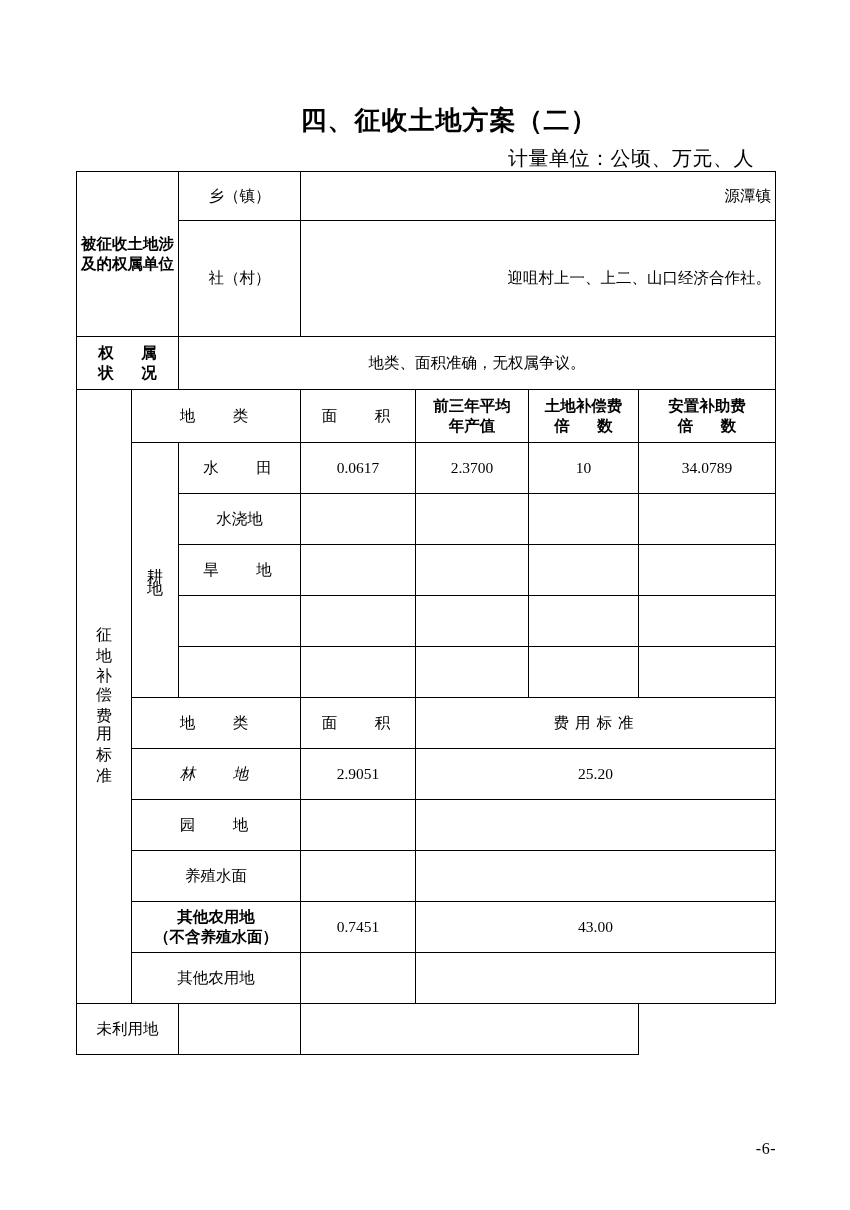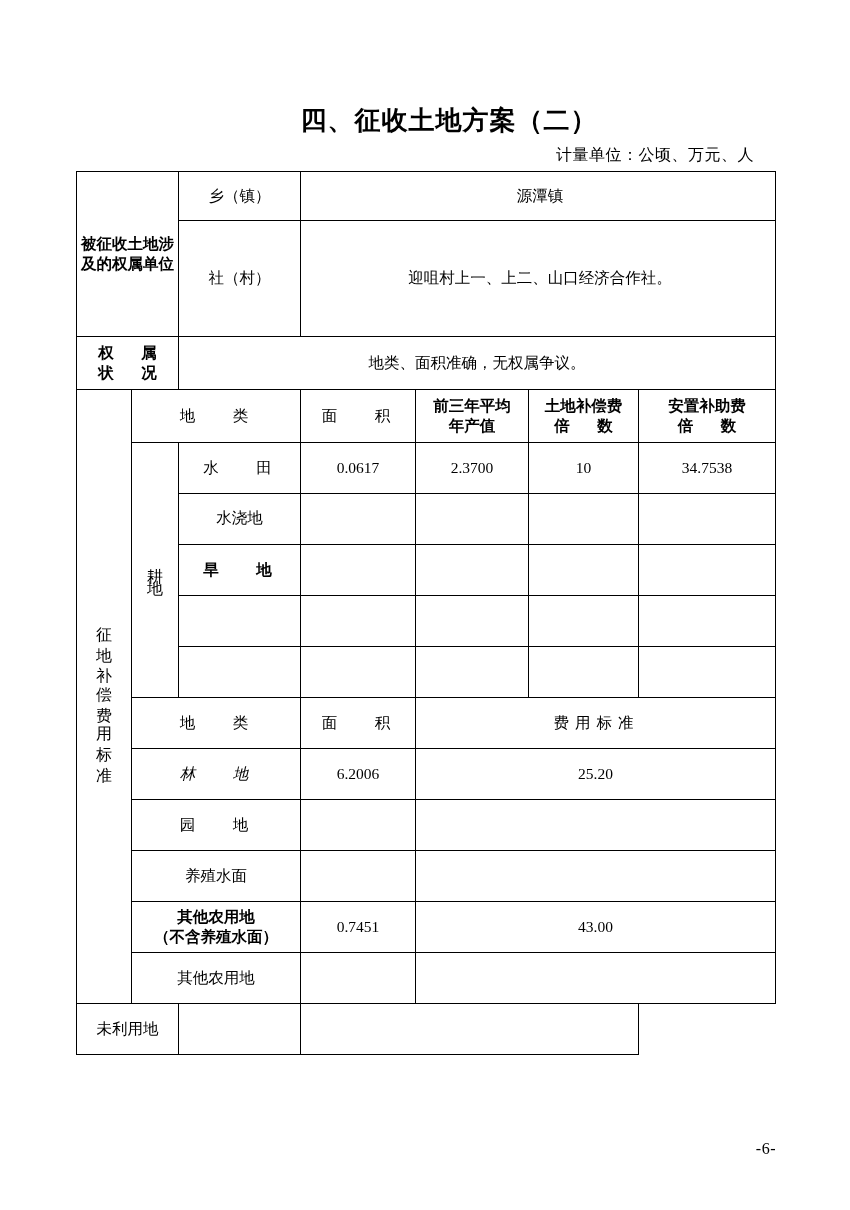--- a/index.html
+++ b/index.html
@@ -34,21 +34,21 @@
     font-weight: bold;
     letter-spacing: 1px;
     font-family: "Liberation Serif", "DejaVu Serif", serif;
     padding-left: 24px;
   }
 
   .unit-line {
     position: absolute;
     right: 96px;
     top: 145px;
-    font-size: 16px;
+    font-size: 20px;
     letter-spacing: 0.5px;
   }
 
   
   .main-table {
     position: absolute;
     left: 76px;
     top: 171px;
     width: 699px;
     border-collapse: collapse;
@@ -91,21 +91,21 @@
   .vert-tall {
     letter-spacing: 20px;
   }
 
   .two-line {
     line-height: 1.3;
     font-weight: bold;
   }
 
   .left-text {
-    text-align: center;
+    text-align: right;
     padding-left: 8px;
   }
 
   .num {
     font-family: "Liberation Serif", "DejaVu Serif", serif;
     font-size: 15.5px;
   }
 
   
   .page-number {
@@ -203,35 +203,35 @@
       <tr>
         <td rowspan="5" style="width:47px;">
           <span class="vert">耕地</span>
         </td>
         <td style="height:50px;">
           <div class="cell-pad sp">水　田</div>
         </td>
         <td class="num">0.0617</td>
         <td class="num">2.3700</td>
         <td class="num">10</td>
-        <td class="num">34.7538</td>
-      </tr>
-
-      <tr>
-        <td style="height:50px;font-family:Liberation Mono, monospace;">
+        <td class="num">34.0789</td>
+      </tr>
+
+      <tr>
+        <td style="height:50px;">
           <div class="cell-pad">水浇地</div>
         </td>
         <td class="num"></td>
         <td class="num"></td>
         <td class="num"></td>
         <td class="num"></td>
       </tr>
 
       <tr>
-        <td style="height:50px;font-weight:bold;">
+        <td style="height:50px;">
           <div class="cell-pad sp">旱　地</div>
         </td>
         <td class="num"></td>
         <td class="num"></td>
         <td class="num"></td>
         <td class="num"></td>
       </tr>
 
       <tr>
         <td style="height:50px;">
@@ -262,21 +262,21 @@
         </td>
         <td colspan="3">
           <div class="cell-pad sp2">费用标准</div>
         </td>
       </tr>
 
       <tr>
         <td colspan="2" style="height:50px;font-style:italic;">
           <div class="cell-pad sp">林　地</div>
         </td>
-        <td class="num">6.2006</td>
+        <td class="num">2.9051</td>
         <td colspan="3" class="num">25.20</td>
       </tr>
 
       <tr>
         <td colspan="2" style="height:50px;">
           <div class="cell-pad sp">园　地</div>
         </td>
         <td class="num"></td>
         <td colspan="3" class="num"></td>
       </tr>

